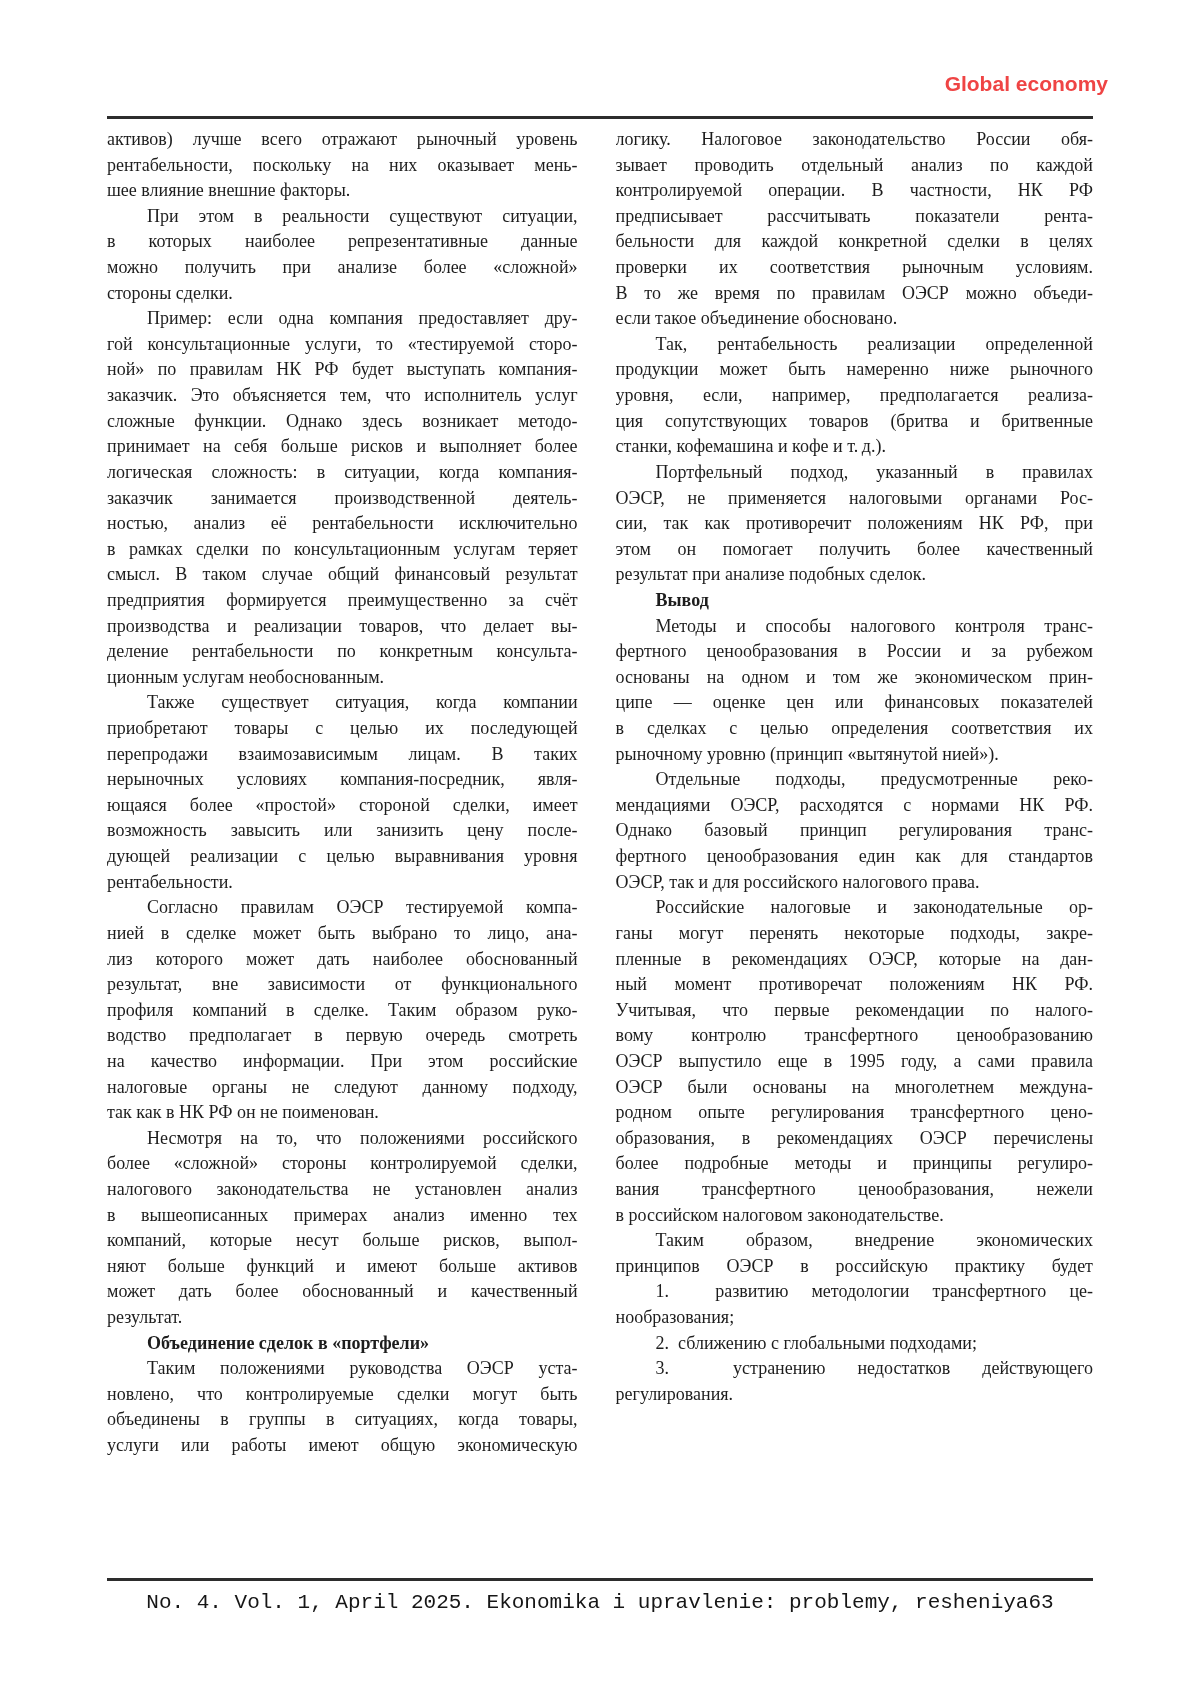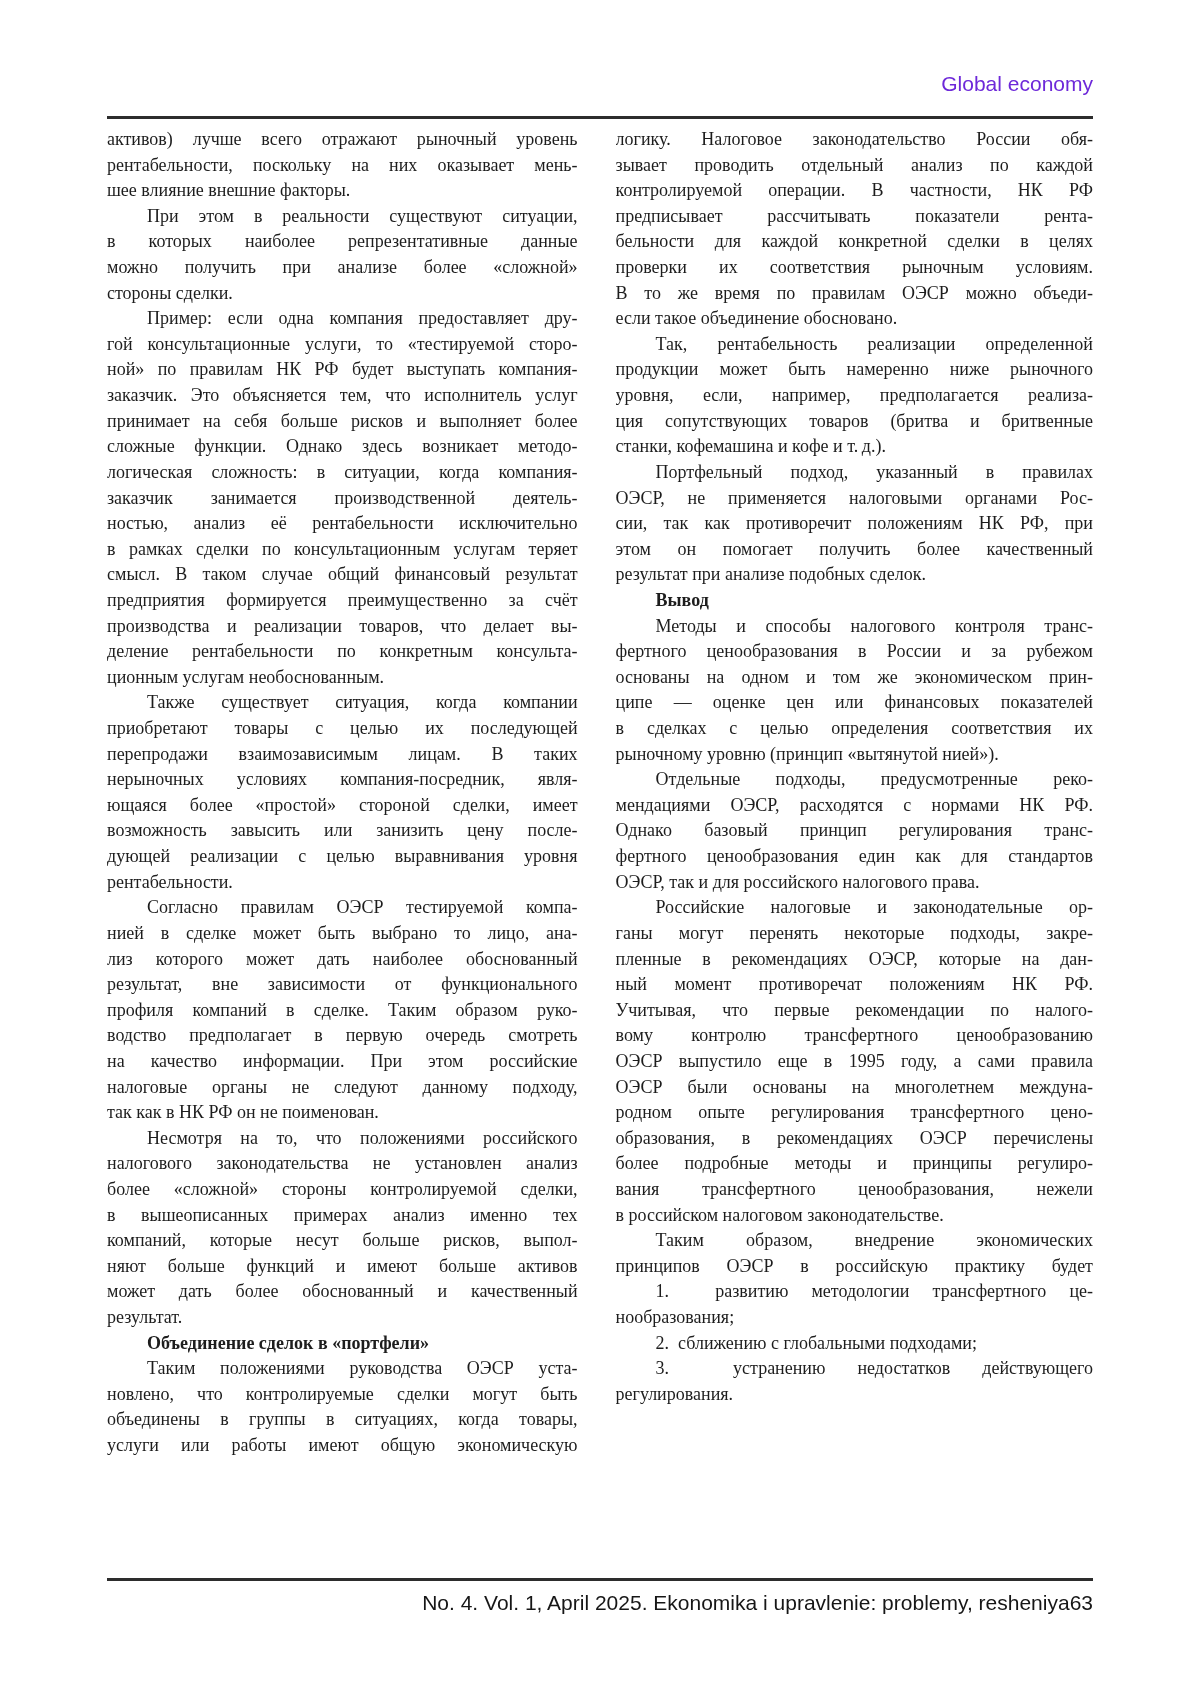--- a/index.html
+++ b/index.html
@@ -7,25 +7,25 @@
     position: relative;
     width: 1200px;
     height: 1698px;
     margin: 0 auto;
     background: #ffffff;
     overflow: hidden;
   }
   .running-head {
     position: absolute;
     top: 72px;
-    right: 107px;
+    right: 92px;
     font-family: "Liberation Sans", sans-serif;
     font-size: 21px;
-    font-weight: 400;
-    color: #6d28d9;
+    font-weight: 700;
+    color: #ef4444;
   }
   .rule {
     position: absolute;
     left: 107px;
     width: 986px;
     height: 3px;
     background: #2d2d2d;
   }
   .rule-top { top: 116px; }
   .rule-bottom { top: 1578px; }
@@ -51,23 +51,23 @@
   }
   .line.end { text-align: left; text-align-last: auto; }
   .line.indent { text-indent: 40px; }
   .line.bold { font-weight: 700; }
   .footer {
     position: absolute;
     left: 107px;
     top: 1591px;
     width: 986px;
     display: flex;
-    justify-content: flex-end;
+    justify-content: center;
     align-items: baseline;
-    font-family: Liberation Sans, sans-serif;
+    font-family: Liberation Mono, monospace;
     font-size: 21px;
     color: #161616;
   }
 </style>
 </head>
 <body>
 
 <div class="page">
 
   <div class="running-head">Global economy</div>
@@ -80,22 +80,22 @@
         <div class="line">рентабельности, поскольку на них оказывает мень-</div>
         <div class="line end">шее влияние внешние факторы.</div>
         <div class="line indent">При этом в реальности существуют ситуации,</div>
         <div class="line">в которых наиболее репрезентативные данные</div>
         <div class="line">можно получить при анализе более «сложной»</div>
         <div class="line end">стороны сделки.</div>
         <div class="line indent">Пример: если одна компания предоставляет дру-</div>
         <div class="line">гой консультационные услуги, то «тестируемой сторо-</div>
         <div class="line">ной» по правилам НК РФ будет выступать компания-</div>
         <div class="line">заказчик. Это объясняется тем, что исполнитель услуг</div>
+        <div class="line">сложные функции. Однако здесь возникает методо-</div>
         <div class="line">принимает на себя больше рисков и выполняет более</div>
-        <div class="line">сложные функции. Однако здесь возникает методо-</div>
         <div class="line">логическая сложность: в ситуации, когда компания-</div>
         <div class="line">заказчик занимается производственной деятель-</div>
         <div class="line">ностью, анализ её рентабельности исключительно</div>
         <div class="line">в рамках сделки по консультационным услугам теряет</div>
         <div class="line">смысл. В таком случае общий финансовый результат</div>
         <div class="line">предприятия формируется преимущественно за счёт</div>
         <div class="line">производства и реализации товаров, что делает вы-</div>
         <div class="line">деление рентабельности по конкретным консульта-</div>
         <div class="line end">ционным услугам необоснованным.</div>
         <div class="line indent">Также существует ситуация, когда компании</div>
@@ -109,22 +109,22 @@
         <div class="line indent">Согласно правилам ОЭСР тестируемой компа-</div>
         <div class="line">нией в сделке может быть выбрано то лицо, ана-</div>
         <div class="line">лиз которого может дать наиболее обоснованный</div>
         <div class="line">результат, вне зависимости от функционального</div>
         <div class="line">профиля компаний в сделке. Таким образом руко-</div>
         <div class="line">водство предполагает в первую очередь смотреть</div>
         <div class="line">на качество информации. При этом российские</div>
         <div class="line">налоговые органы не следуют данному подходу,</div>
         <div class="line end">так как в НК РФ он не поименован.</div>
         <div class="line indent">Несмотря на то, что положениями российского</div>
+        <div class="line">более «сложной» стороны контролируемой сделки,</div>
         <div class="line">налогового законодательства не установлен анализ</div>
-        <div class="line">более «сложной» стороны контролируемой сделки,</div>
         <div class="line">в вышеописанных примерах анализ именно тех</div>
         <div class="line">компаний, которые несут больше рисков, выпол-</div>
         <div class="line">няют больше функций и имеют больше активов</div>
         <div class="line">может дать более обоснованный и качественный</div>
         <div class="line end">результат.</div>
         <div class="line indent end bold">Объединение сделок в «портфели»</div>
         <div class="line indent">Таким положениями руководства ОЭСР уста-</div>
         <div class="line">новлено, что контролируемые сделки могут быть</div>
         <div class="line">объединены в группы в ситуациях, когда товары,</div>
         <div class="line">услуги или работы имеют общую экономическую</div>

